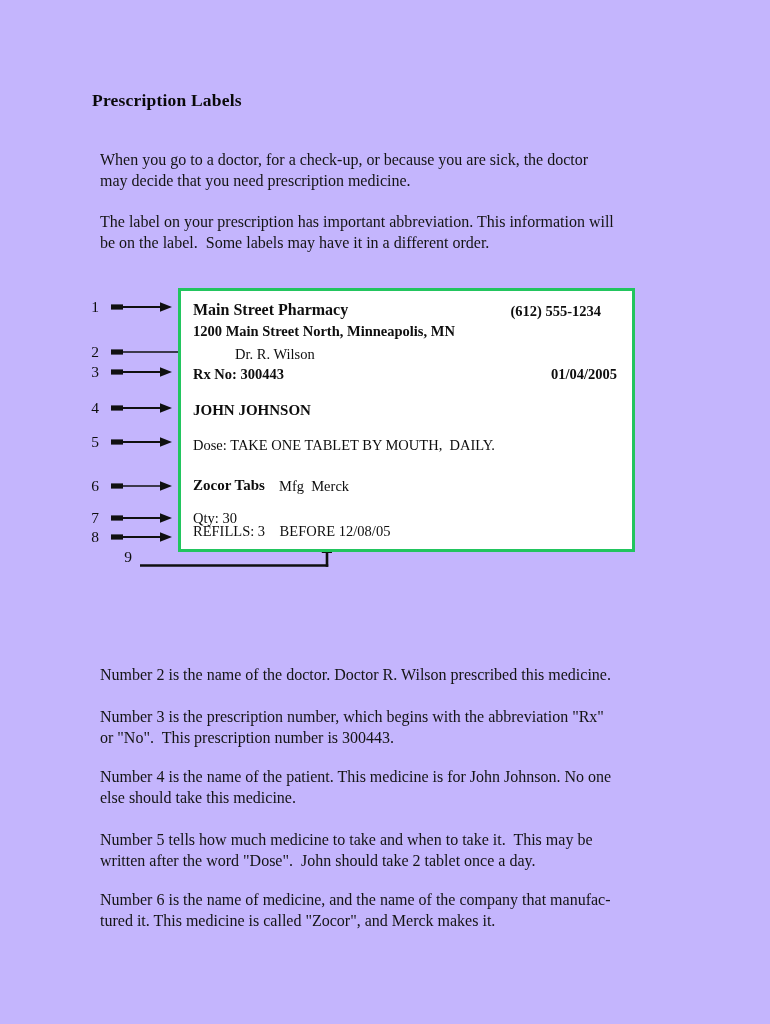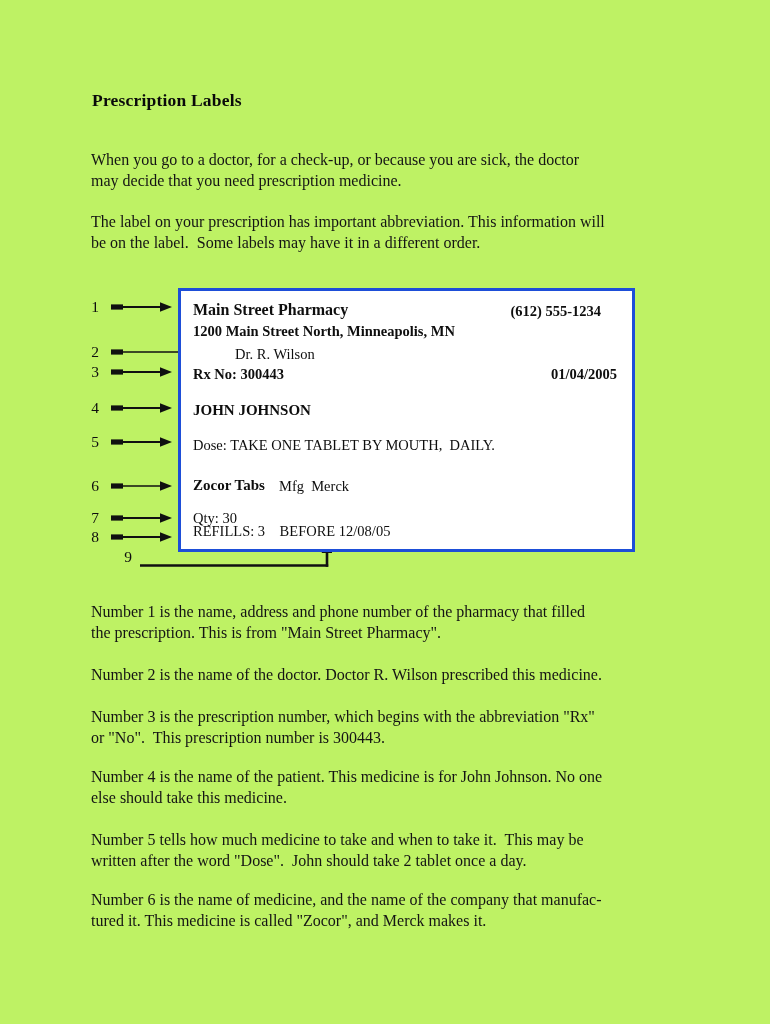--- a/index.html
+++ b/index.html
@@ -1,29 +1,29 @@
 <!DOCTYPE html>
 <html><head>
 <meta charset="utf-8">
 <style>
   * { margin: 0; padding: 0; box-sizing: border-box; }
   html, body { background: #ffffff; }
   .page {
     position: relative;
     width: 770px;
     height: 1024px;
-    background: #bef264;
+    background: #c4b5fd;
     font-family: "Liberation Serif", "DejaVu Serif", serif;
     color: #0e0e0e;
     overflow: hidden;
   }
   .abs { position: absolute; }
   .para {
     position: absolute;
-    left: 91px;
+    left: 100px;
     width: 630px;
     font-size: 16px;
     line-height: 21px;
     white-space: pre-wrap;
     color: #141414;
   }
   .page-title {
     position: absolute;
     left: 92px;
     top: 90px;
@@ -32,21 +32,21 @@
     letter-spacing: 0.2px;
     color: #0a0a0a;
   }
   
   .rx-box {
     position: absolute;
     left: 178px;
     top: 288px;
     width: 457px;
     height: 264px;
-    border: 3px solid #1d4ed8;
+    border: 3px solid #22c55e;
     background: #ffffff;
   }
   .rx-box span { position: absolute; white-space: pre-wrap; }
   .fs16 { font-size: 16px; }
   .fs145 { font-size: 14.5px; }
   .fs15 { font-size: 15px; }
   .b { font-weight: 700; }
   
   .callout-num {
     position: absolute;
@@ -146,22 +146,20 @@
     <span class="b fs145" style="left:12px; top:75px">Rx No: 300443</span>
     <span class="b fs145" style="right:15px; top:75px">01/04/2005</span>
     <span class="b fs15" style="left:12px; top:111px">JOHN JOHNSON</span>
     <span class="fs145" style="left:12px; top:146px">Dose: TAKE ONE TABLET BY MOUTH,  DAILY.</span>
     <span class="b fs15" style="left:12px; top:186px">Zocor Tabs</span>
     <span class="fs145" style="left:98px; top:187px">Mfg  Merck</span>
     <span class="fs145" style="left:12px; top:219px">Qty: 30</span>
     <span class="fs145" style="left:12px; top:232px">REFILLS: 3    BEFORE 12/08/05</span>
   </div>
 
-  <p class="para" style="top:601px">Number 1 is the name, address and phone number of the pharmacy that filled
-the prescription. This is from "Main Street Pharmacy".</p>
   <p class="para" style="top:664px">Number 2 is the name of the doctor. Doctor R. Wilson prescribed this medicine.</p>
   <p class="para" style="top:706px">Number 3 is the prescription number, which begins with the abbreviation "Rx"
 or "No".  This prescription number is 300443.</p>
   <p class="para" style="top:766px">Number 4 is the name of the patient. This medicine is for John Johnson. No one
 else should take this medicine.</p>
   <p class="para" style="top:829px">Number 5 tells how much medicine to take and when to take it.  This may be
 written after the word "Dose".  John should take 2 tablet once a day.</p>
   <p class="para" style="top:889px">Number 6 is the name of medicine, and the name of the company that manufac-
 tured it. This medicine is called "Zocor", and Merck makes it.</p>
 

